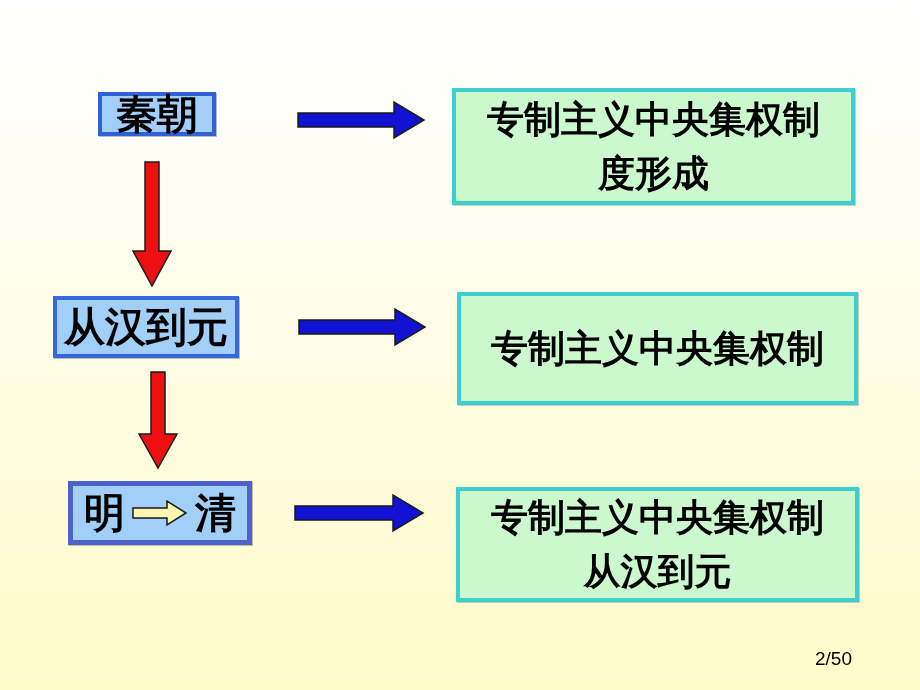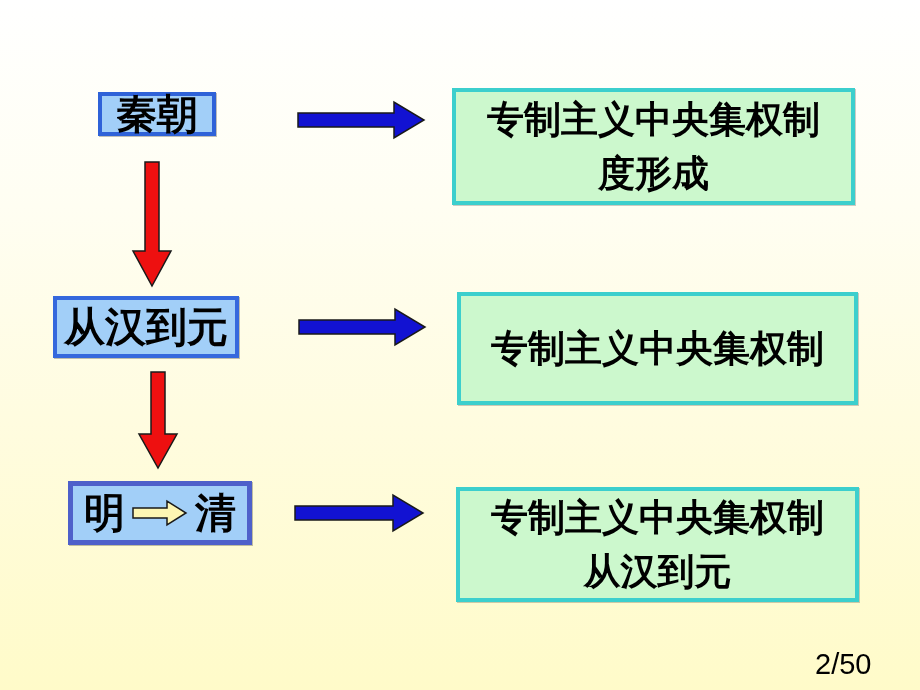--- a/index.html
+++ b/index.html
@@ -25,21 +25,21 @@
     border:4px solid #3ccfcd;
     display:flex;flex-direction:column;align-items:center;justify-content:center;
     font-weight:bold;color:#000;
     font-size:37px;line-height:1.45;
     text-align:center;
     box-shadow:1px 1px 0 rgba(0,0,0,0.2);
   }
   .arrow-svg{display:block;}
   .mini-arrow{margin:0 6px;}
   .page-indicator{
-    font-size:29px;color:#000;font-weight:normal;
+    font-size:19px;color:#000;font-weight:normal;
   }
 </style>
 </head>
 <body>
 
 <div class="slide">
 
   <div class="abs dynasty-box" style="left:98px;top:92px;width:118px;height:44px;font-size:41px;">
     <span>秦朝</span>
   </div>

